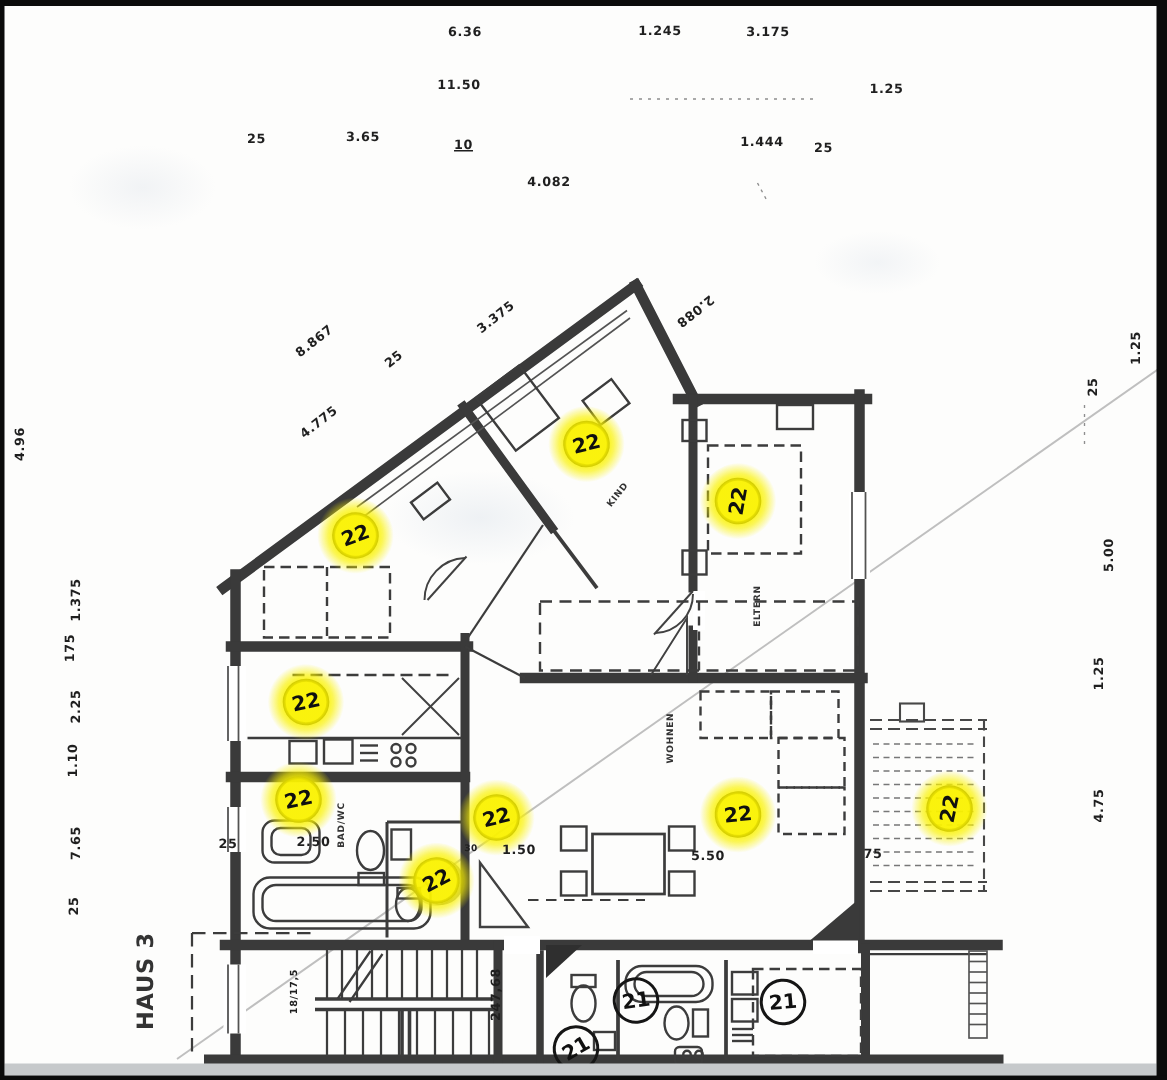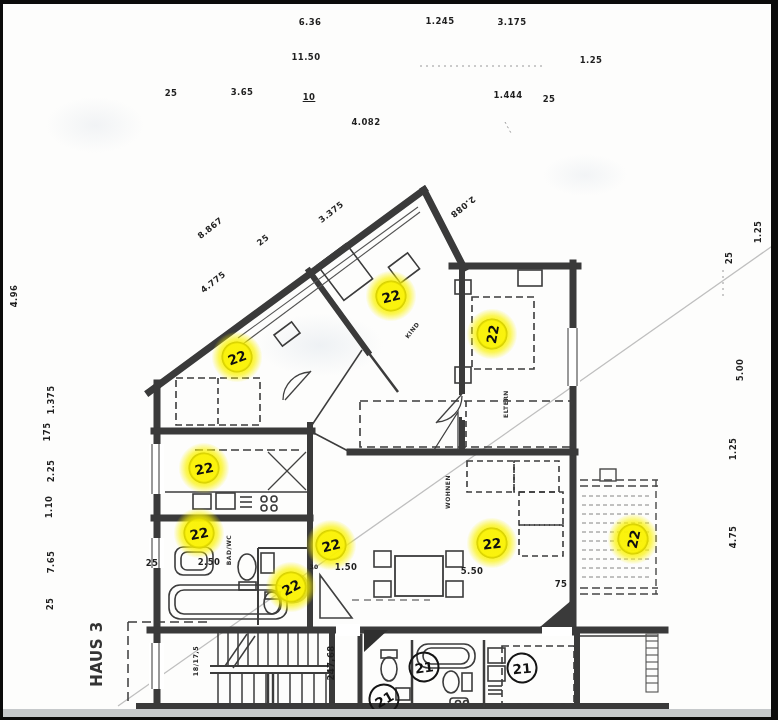--- a/index.html
+++ b/index.html
@@ -290,21 +290,21 @@
       <span class="dim" style="left: 50px; top: 604px; --r: -90deg;">25</span>
       <span class="dim" style="left: 758px; top: 232px; --r: -90deg;">1.25</span>
       <span class="dim" style="left: 729px; top: 258px; --r: -90deg;">25</span>
       <span class="dim" style="left: 740px; top: 370px; --r: -90deg;">5.00</span>
       <span class="dim" style="left: 733px; top: 449px; --r: -90deg;">1.25</span>
       <span class="dim" style="left: 733px; top: 537px; --r: -90deg;">4.75</span>
       <span class="dim" style="left: 152px; top: 563px; --r: 0deg;">25</span>
       <span class="dim" style="left: 209px; top: 562px; --r: 0deg;">2.50</span>
       <span class="dim" style="left: 314px; top: 566px; --r: 0deg; font-size: 6px;">30</span>
       <span class="dim" style="left: 346px; top: 567px; --r: 0deg;">1.50</span>
-      <span class="dim" style="left: 561px; top: 570px; margin-top: 14px; --r: 0deg;">75</span>
+      <span class="dim" style="left: 582px; top: 570px; --r: 0deg;">75</span>
       <span class="dim" style="left: 472px; top: 571px; --r: 0deg;">5.50</span>
       <span class="dim" style="left: 331px; top: 663px; --r: -90deg;">247,68</span>
       <span class="dim" style="left: 196px; top: 661px; --r: -90deg; font-size: 6.5px;">18/17,5</span>
       <span class="room" style="left: 228px; top: 550px; --r: -90deg;">BAD/WC</span>
       <span class="room" style="left: 447px; top: 492px; --r: -90deg;">WOHNEN</span>
       <span class="room" style="left: 505px; top: 404px; --r: -90deg;">ELTERN</span>
       <span class="room" style="left: 412px; top: 330px; --r: -52deg;">KIND</span>
       <span class="room" style="left: 97px; top: 654px; --r: -90deg; font-size: 15px;">HAUS 3</span>
     </div>
 

